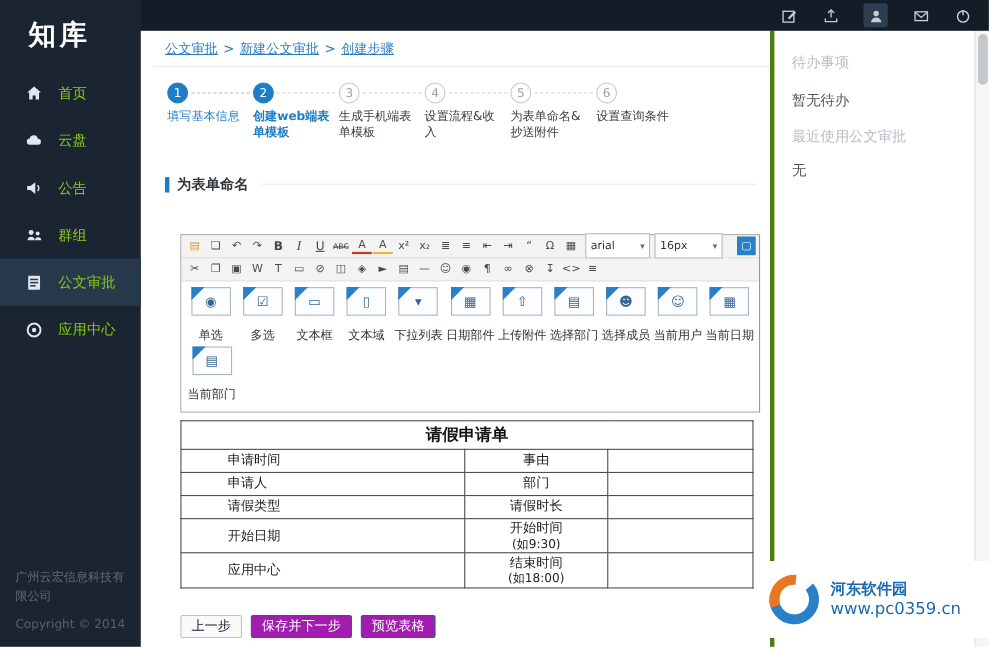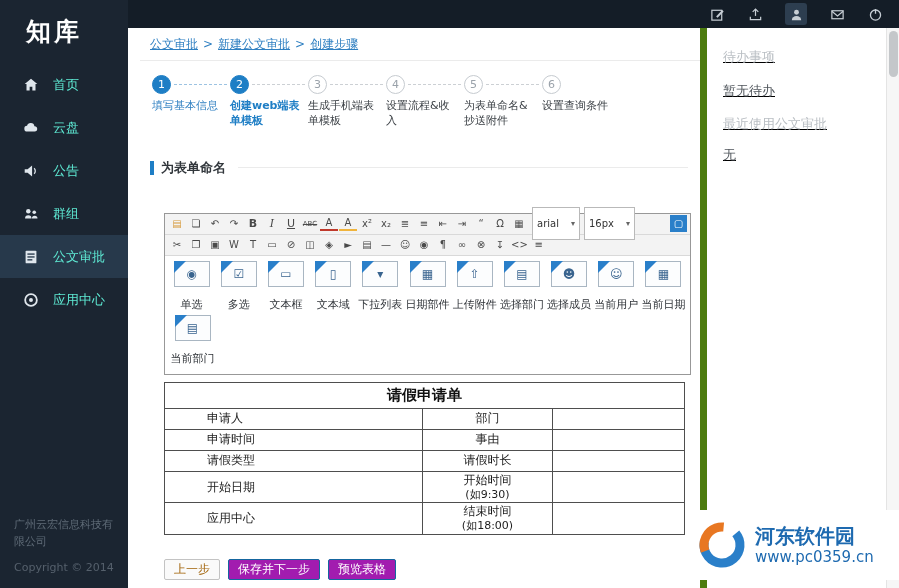--- a/index.html
+++ b/index.html
@@ -10,21 +10,21 @@
   
   .topbar{position:absolute;left:0;top:0;right:0;height:28px;background:#141d27;z-index:20;}
   .topbar-icons{position:absolute;right:16px;top:0;height:28px;display:flex;align-items:center;gap:22px;}
   .tico{width:16px;height:16px;display:flex;align-items:center;justify-content:center;cursor:pointer;}
   .tico svg{width:15px;height:15px;}
   .tico.chip{width:22px;height:22px;background:#2d3e50;border-radius:3px;}
 
   
   .sidebar{position:absolute;left:0;top:0;width:128px;bottom:0;background:#1b2531;z-index:30;}
   .logo{color:#fff;font-size:25px;font-weight:bold;letter-spacing:3px;padding:15px 0 15px 26px;}
-  .nav-item{height:43px;display:flex;align-items:center;gap:13px;padding-left:22px;color:#5eead4;font-size:13px;cursor:pointer;}
+  .nav-item{height:43px;display:flex;align-items:center;gap:13px;padding-left:22px;color:#84cc16;font-size:13px;cursor:pointer;}
   .nav-item.active{background:#27394b;}
   .nav-item svg{width:18px;height:18px;flex:none;}
   .side-footer{position:absolute;left:14px;right:8px;bottom:12px;color:#5f6b77;font-size:11px;line-height:1.55;}
   .side-footer .copy{margin-top:9px;color:#55606c;}
 
   
   .content{position:absolute;left:140px;top:28px;width:560px;bottom:0;background:#fff;}
   .breadcrumb{padding:8px 0 7px 10px;font-size:12px;border-bottom:1px solid #ebebeb;}
   .breadcrumb a{color:#2e7fc1;text-decoration:underline;cursor:pointer;}
   .breadcrumb .sep{color:#2e7fc1;margin:0 5px;}
@@ -50,56 +50,56 @@
   .editor{margin:36px 0 0 24px;width:527px;border:1px solid #989898;background:#fff;}
   .tb{display:flex;align-items:center;background:#f3f3f3;border-bottom:1px solid #d9d9d9;padding:1px 3px;gap:1px;height:21px;}
   .tbi{min-width:18px;height:17px;padding:0 1px;display:flex;align-items:center;justify-content:center;font-size:10px;color:#4a4a4a;cursor:pointer;}
   .tbi.warn{color:#d79b3c;}
   .tbi.b{font-weight:bold;font-size:11px;}
   .tbi.i{font-style:italic;font-family:"DejaVu Serif","Liberation Serif",serif;font-size:11px;}
   .tbi.u{text-decoration:underline;font-size:11px;}
   .tbi.s{text-decoration:line-through;font-size:7px;}
   .tbi.fc{border-bottom:2px solid #c0392b;height:15px;}
   .tbi.hl{border-bottom:2px solid #f0b43c;height:15px;}
-  .tb-select{height:33px;background:#fff;border:1px solid #b9b9b9;font-size:10px;color:#333;display:flex;align-items:center;gap:12px;padding:0 4px;margin-left:3px;cursor:pointer;}
+  .tb-select{height:23px;background:#fff;border:1px solid #b9b9b9;font-size:10px;color:#333;display:flex;align-items:center;gap:23px;padding:0 4px;margin-left:3px;cursor:pointer;}
   .tb-select .caret{font-size:8px;color:#666;}
   .fullscreen-btn{margin-left:auto;width:17px;height:17px;background:#2a7fc9;color:#fff;font-size:10px;display:flex;align-items:center;justify-content:center;cursor:pointer;}
   .widgets{padding:5px 4px 5px;background:#fff;}
   .wrow{display:flex;gap:2px;margin-bottom:3px;}
   .wtile{width:47px;display:flex;flex-direction:column;align-items:center;cursor:pointer;}
   .wbox{width:36px;height:26px;border:1px solid #a9b6c2;background:#fcfdfe;position:relative;display:flex;align-items:center;justify-content:center;font-size:12px;color:#39648f;}
   .wbox::before{content:"";position:absolute;left:-1px;top:-1px;border-top:12px solid #2a7fc9;border-right:12px solid transparent;}
   .wlabel{font-size:11px;color:#2f3338;margin-top:10px;white-space:nowrap;}
 
   
   .leave-table{margin:7px 0 0 24px;border-collapse:collapse;table-layout:fixed;width:520px;background:#fff;}
   .leave-table th{border:1px solid #4e4e4e;font-size:15px;font-weight:bold;height:26px;color:#111;}
   .leave-table td{border:1px solid #4e4e4e;font-size:12px;color:#1c1c1c;height:21px;padding:1px 2px;}
   .leave-table td.c1{padding-left:42px;}
   .leave-table td.c2{text-align:center;line-height:1.25;}
   .leave-table .sub{font-size:11px;}
 
   .footer-btns{position:absolute;left:24px;bottom:8px;display:flex;gap:8px;}
-  .btn{height:21px;font-size:12px;padding:0 9px;border:1px solid #c3c3c3;background:#fafafa;color:#a16207;border-radius:2px;cursor:pointer;font-family:inherit;}
+  .btn{height:21px;font-size:12px;padding:0 9px;border:1px solid #c3c3c3;background:#fafafa;color:#0f172a;border-radius:2px;cursor:pointer;font-family:inherit;}
   .btn.primary{background:#a21caf;border-color:#15669f;color:#fff;}
 
   
-  .right-panel{position:absolute;left:700px;top:28px;right:13px;bottom:0;background:#fff;border-left:7px solid #4d7c0f;padding:20px 0 0 16px;text-decoration:underline;}
+  .right-panel{position:absolute;left:700px;top:28px;right:13px;bottom:0;background:#fff;border-left:4px solid #4d7c0f;padding:20px 0 0 16px;}
   .rp-muted{color:#b9bec3;font-size:13px;}
   .rp-strong{color:#4f555b;font-size:13px;}
   .rp1{margin-bottom:16px;} .rp2{margin-bottom:15px;} .rp3{margin-bottom:13px;}
 
   
   .scrollbar{position:absolute;top:28px;right:0;width:13px;bottom:0;background:#f6f6f6;border-left:1px solid #e4e4e4;z-index:10;}
   .sb-thumb{position:absolute;top:3px;left:2px;width:9px;height:46px;background:#c4c7ca;border-radius:5px;cursor:pointer;}
 
   
   .watermark{position:absolute;right:0;bottom:8px;width:212px;height:70px;background:#fff;display:flex;align-items:center;gap:8px;padding-left:10px;z-index:60;}
   .wm-logo{width:50px;height:50px;flex:none;}
-  .wm-name{color:#1e6ab0;font-weight:bold;font-size:20px;line-height:1.2;}
+  .wm-name{color:#1e6ab0;font-weight:bold;font-size:14px;line-height:1.2;}
   .wm-url{color:#1e6ab0;font-size:15px;}
 </style>
 </head>
 <body>
 
 <div class="app">
 
   <header class="topbar">
     <div class="topbar-icons">
       <span class="tico">
@@ -374,27 +374,27 @@
           <col style="width:130px">
           <col style="width:132px">
         </colgroup>
       <thead>
         <tr>
             <th colspan="3">请假申请单</th>
           </tr>
       </thead>
       <tbody>
         <tr>
+          <td class="c1">申请时间</td>
+          <td class="c2">事由</td>
+          <td class="c3"></td>
+        </tr>
+        <tr>
           <td class="c1">申请人</td>
           <td class="c2">部门</td>
-          <td class="c3"></td>
-        </tr>
-        <tr>
-          <td class="c1">申请时间</td>
-          <td class="c2">事由</td>
           <td class="c3"></td>
         </tr>
         <tr>
           <td class="c1">请假类型</td>
           <td class="c2">请假时长</td>
           <td class="c3"></td>
         </tr>
         <tr>
           <td class="c1">开始日期</td>
           <td class="c2">

